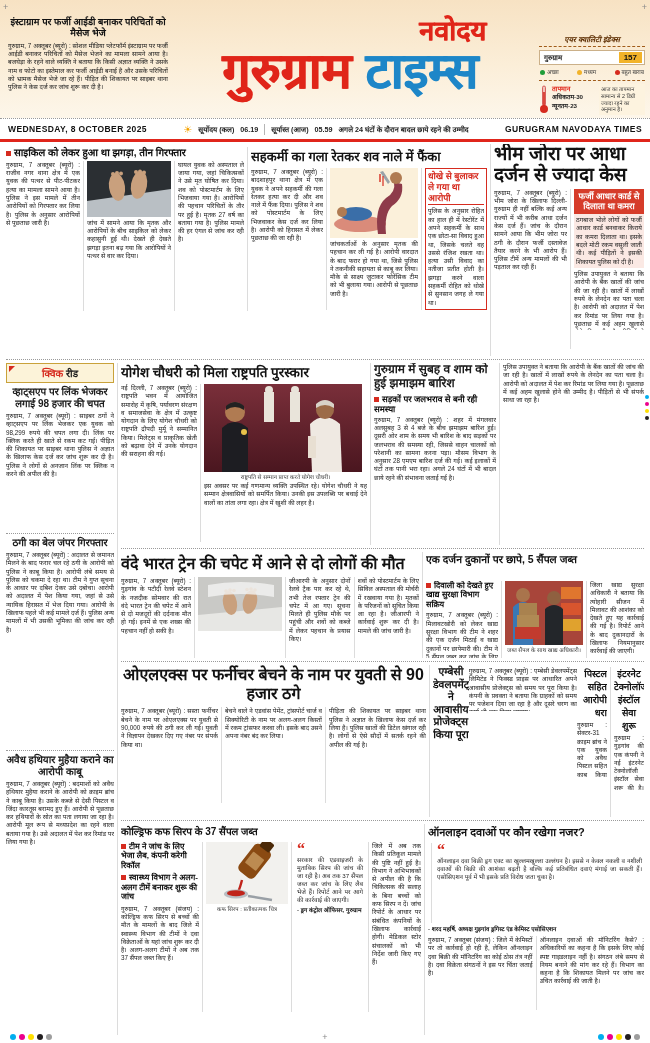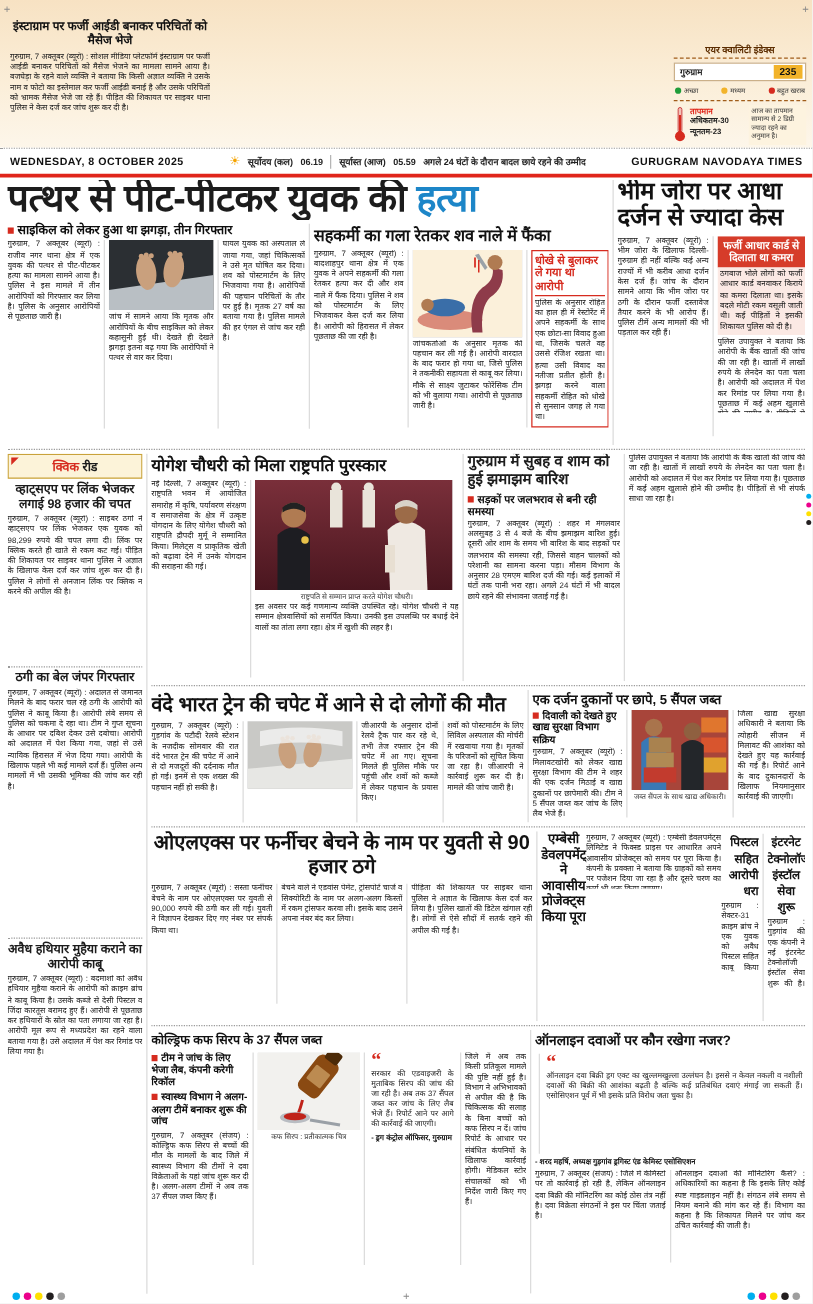--- a/index.html
+++ b/index.html
@@ -18,21 +18,21 @@
   .regmark { position:absolute; font-size:9px; color:#8a8a8a; }
   .promo { position:absolute; left:8px; top:16px; width:160px; }
   .promo-title { font-size:9.5px; font-weight:bold; text-align:center; line-height:1.2; color:#111; }
   .promo-body { margin-top:3px; font-size:5.9px; line-height:1.3; text-align:justify; color:#222; height:70px; overflow:hidden; }
   .mast-title { position:absolute; left:180px; top:18px; width:340px; text-align:center; }
   .mt-top { font-size:27px; font-weight:800; color:#e02519; text-align:right; padding-right:34px; line-height:1; text-shadow:0.6px 0 #e02519; }
   .mt-main { font-size:50px; font-weight:800; line-height:1.05; white-space:nowrap; }
   .mt-main .red  { color:#e02519; text-shadow:1px 0 #e02519; }
   .mt-main .blue { color:#1d86c8; text-shadow:1px 0 #1d86c8; }
   .aqi { position:absolute; right:5px; top:34px; width:106px; font-size:6px; }
-  .aqi-header { font-size:7.5px; font-weight:bold; color:#5c2d00; text-align:center; border-bottom:1px dashed #a05c1a; padding-bottom:2px; }
+  .aqi-header { font-size:7.5px; font-weight:bold; color:#5c2d00; text-align:center; border-bottom:1px dashed #a05c1a; padding-bottom:2px;font-style:italic; }
   .aqi-city-row { display:flex; align-items:center; justify-content:space-between; background:#fff; border:1px solid #cbb089; margin-top:3px; padding:1px 2px 1px 4px; }
   .aqi-city { font-size:7px; font-weight:bold; color:#222; }
   .aqi-value { background:#f2b32a; color:#111; font-weight:bold; font-size:8px; padding:1px 5px; }
   .aqi-legend { display:flex; justify-content:space-between; margin-top:3px; padding:0 1px; }
   .aqi-leg-item { display:flex; align-items:center; gap:2px; font-size:5.6px; color:#333; }
   .dot { width:5px; height:5px; border-radius:50%; display:inline-block; }
   .aqi-temp { display:flex; gap:3px; margin-top:4px; border-top:1px dashed #a05c1a; padding-top:3px; }
   .temp-mid { flex:0 0 44px; }
   .temp-title { color:#e02519; font-weight:bold; font-size:6.5px; }
   .temp-line { font-size:6.2px; color:#222; font-weight:bold; line-height:1.45; }
@@ -122,26 +122,33 @@
 
   <header class="masthead">
     <span class="regmark" style="left:3px;top:2px">+</span>
     <span class="regmark" style="right:3px;top:2px">+</span>
 
     <div class="promo">
       <div class="promo-title">इंस्टाग्राम पर फर्जी आईडी बनाकर परिचितों को मैसेज भेजे</div>
       <div class="promo-body body-txt">गुरुग्राम, 7 अक्तूबर (ब्यूरो) : सोशल मीडिया प्लेटफॉर्म इंस्टाग्राम पर फर्जी आईडी बनाकर परिचितों को मैसेज भेजने का मामला सामने आया है। बजघेड़ा के रहने वाले व्यक्ति ने बताया कि किसी अज्ञात व्यक्ति ने उसके नाम व फोटो का इस्तेमाल कर फर्जी आईडी बनाई है और उसके परिचितों को भ्रामक मैसेज भेजे जा रहे हैं। पीड़ित की शिकायत पर साइबर थाना पुलिस ने केस दर्ज कर जांच शुरू कर दी है।</div>
     </div>
 
+    <div class="mast-title">
+      <div class="mt-top">नवोदय</div>
+      <div class="mt-main">
+        <span class="red">गुरुग्राम</span>
+        <span class="blue">टाइम्स</span>
+      </div>
+    </div>
 
     <div class="aqi">
       <div class="aqi-header">एयर क्वालिटी इंडेक्स</div>
       <div class="aqi-city-row">
         <span class="aqi-city">गुरुग्राम</span>
-        <span class="aqi-value">235</span>
+        <span class="aqi-value">157</span>
       </div>
       <div class="aqi-legend">
         <span class="aqi-leg-item">
             <i class="dot" style="background:#1f9d3a"></i>
             <span>अच्छा</span>
           </span>
         <span class="aqi-leg-item">
             <i class="dot" style="background:#f2b32a"></i>
             <span>मध्यम</span>
           </span>
@@ -180,23 +187,20 @@
       <span>अगले 24 घंटों के दौरान बादल छाये रहने की उम्मीद</span>
     </span>
     <span class="db-brand">GURUGRAM NAVODAYA TIMES</span>
   </div>
   <div class="redbar"></div>
 
   <div class="content">
 
     <div class="band1">
       <div class="lead-wrap">
-        <div class="lead-h1">
-          <span>पत्थर से पीट-पीटकर युवक की </span><span class="accent">हत्या</span>
-        </div>
         <div class="band1-stories">
 
           <div class="st-cycle">
             <div class="h-sub red-sq">साइकिल को लेकर हुआ था झगड़ा, तीन गिरफ्तार</div>
             <div class="cycle-cols">
               <div class="col-s body-txt" style="flex:0 0 74px">गुरुग्राम, 7 अक्तूबर (ब्यूरो) : राजीव नगर थाना क्षेत्र में एक युवक की पत्थर से पीट-पीटकर हत्या का मामला सामने आया है। पुलिस ने इस मामले में तीन आरोपियों को गिरफ्तार कर लिया है। पुलिस के अनुसार आरोपियों से पूछताछ जारी है।</div>
               <div class="vr"></div>
               <div class="col-s" style="flex:0 0 84px">
                 <div class="photo" style="width:84px;height:56px">
                   <svg width="84" height="56" viewBox="0 0 84 56">
@@ -359,21 +363,21 @@
               </div>
               <div class="vr"></div>
               <div class="body-txt" style="flex:1">जीआरपी के अनुसार दोनों रेलवे ट्रैक पार कर रहे थे, तभी तेज रफ्तार ट्रेन की चपेट में आ गए। सूचना मिलते ही पुलिस मौके पर पहुंची और शवों को कब्जे में लेकर पहचान के प्रयास किए।</div>
               <div class="vr"></div>
               <div class="body-txt" style="flex:1">शवों को पोस्टमार्टम के लिए सिविल अस्पताल की मोर्चरी में रखवाया गया है। मृतकों के परिजनों को सूचित किया जा रहा है। जीआरपी ने कार्रवाई शुरू कर दी है। मामले की जांच जारी है।</div>
             </div>
           </div>
           <div class="vr"></div>
           <div class="raids">
             <div class="headline" style="font-size:10.5px">एक दर्जन दुकानों पर छापे, 5 सैंपल जब्त</div>
-            <div class="row" style="margin-top:2px;height:86px">
+            <div class="row" style="margin-top:15px;height:86px">
               <div style="flex:0 0 72px;overflow:hidden">
                 <div class="h-sub red-sq" style="font-size:8px">दिवाली को देखते हुए खाद्य सुरक्षा विभाग सक्रिय</div>
                 <div class="body-txt" style="height:62px;margin-top:2px">गुरुग्राम, 7 अक्तूबर (ब्यूरो) : मिलावटखोरी को लेकर खाद्य सुरक्षा विभाग की टीम ने शहर की एक दर्जन मिठाई व खाद्य दुकानों पर छापेमारी की। टीम ने 5 सैंपल जब्त कर जांच के लिए लैब भेजे हैं।</div>
               </div>
               <div class="vr"></div>
               <div style="flex:0 0 78px;overflow:hidden">
                 <div class="photo" style="width:78px;height:64px">
                   <svg width="78" height="64" viewBox="0 0 78 64">
                       <rect width="78" height="64" fill="#a8453a"></rect>
                       <rect x="56" y="6" width="20" height="12" fill="#e0762e"></rect>

